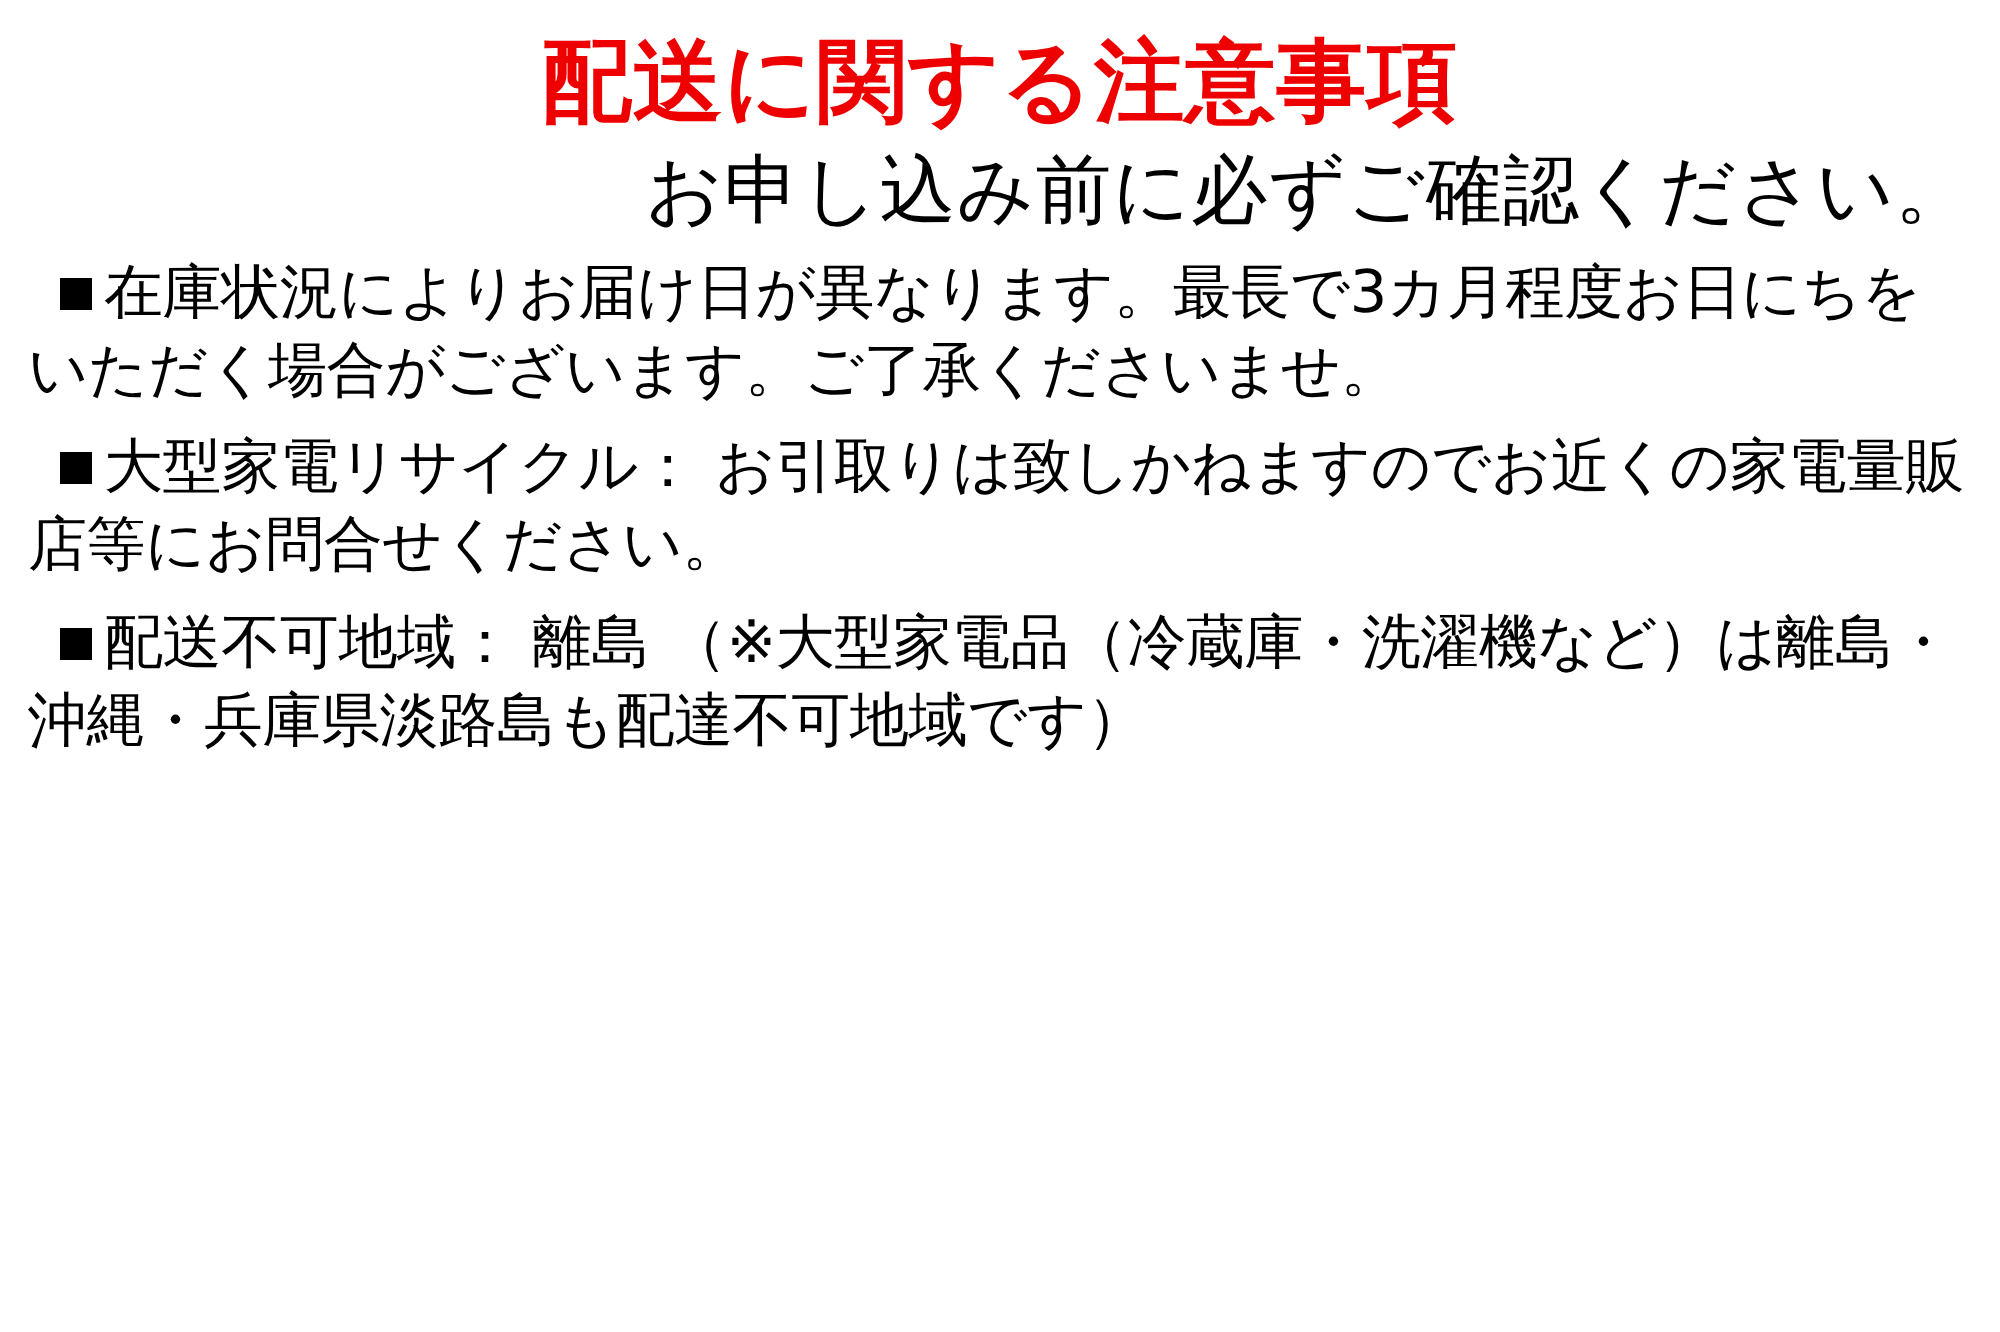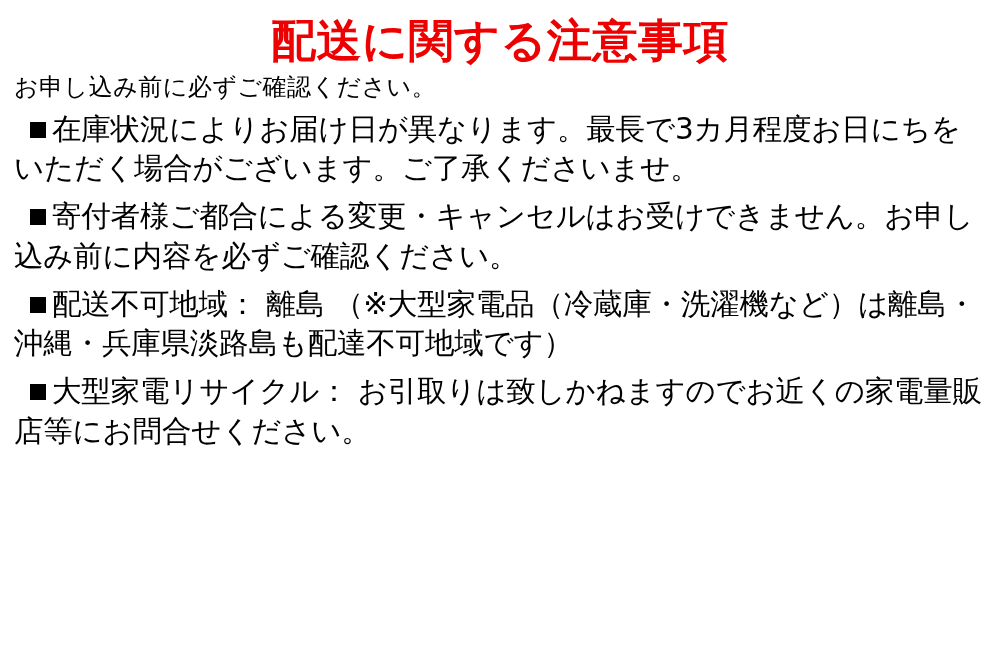--- a/index.html
+++ b/index.html
@@ -24,23 +24,23 @@
   .title {
     text-align: center;
     color: #ee0000;
     font-size: 45px;
     font-weight: bold;
     line-height: 1.18;
     letter-spacing: 0.5px;
     margin: 6px 0 0 0;
   }
   .subtitle {
-    text-align: left;
+    text-align: right;
     color: #000000;
-    font-size: 24px;
+    font-size: 38px;
     font-weight: normal;
     line-height: 1.2;
     margin: 6px 0 0 0;
     letter-spacing: 0.5px;
   }
   .notes {
     margin-top: 8px;
   }
   .note {
     font-size: 29.5px;
@@ -66,20 +66,19 @@
 
   <h1 class="title">配送に関する注意事項</h1>
 
   <p class="subtitle">お申し込み前に必ずご確認ください。</p>
 
   <div class="notes">
 
     <p class="note"><span class="bullet"></span><span>在庫状況によりお届け日が異なります。最長で3カ月程度お日にちをいただく場合がございます。ご了承くださいませ。</span></p>
 
 
-    <p class="note"><span class="bullet"></span><span>寄付者様ご都合による変更・キャンセルはお受けできません。お申し込み前に内容を必ずご確認ください。</span></p>
+
+    <p class="note"><span class="bullet"></span><span>大型家電リサイクル： お引取りは致しかねますのでお近くの家電量販店等にお問合せください。</span></p>
 
     <p class="note"><span class="bullet"></span><span>配送不可地域： 離島 （※大型家電品（冷蔵庫・洗濯機など）は離島・沖縄・兵庫県淡路島も配達不可地域です）</span></p>
-
-    <p class="note"><span class="bullet"></span><span>大型家電リサイクル： お引取りは致しかねますのでお近くの家電量販店等にお問合せください。</span></p>
 
   </div>
 </div>
 
 </body></html>

